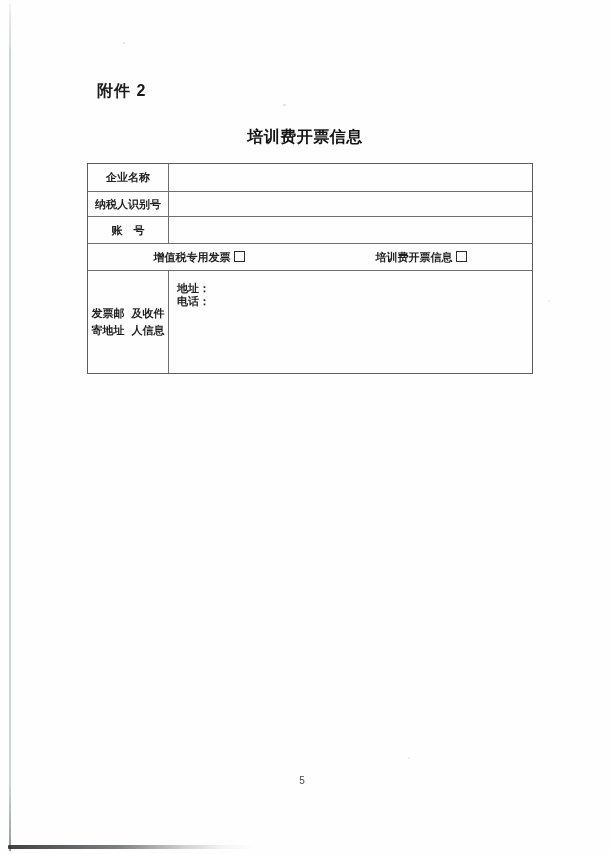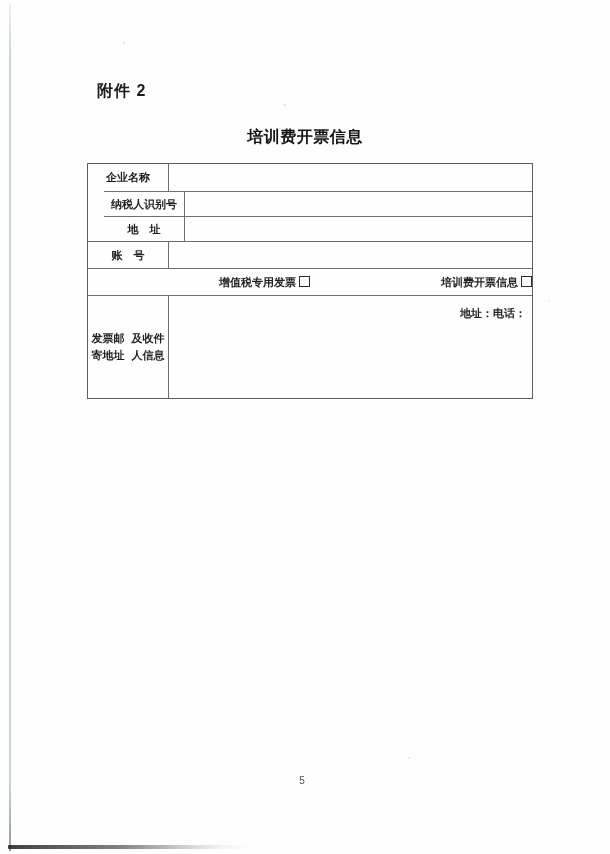--- a/index.html
+++ b/index.html
@@ -61,56 +61,56 @@
   .invoice-table {
     position: absolute;
     left: 87px; top: 163px;
     width: 444px;
     border: 1px solid #5d5d5d;
     background: transparent;
   }
   .t-row { display: flex; align-items: stretch; }
   .t-row + .t-row { border-top: 1px solid #6e6e6e; }
   .t-row.h27  { height: 27px; }
-  .t-row.h24  { height: 24px; margin-left: 16px; }
+  .t-row.h24  { height: 24px; }
   .t-row.h26  { height: 26px; gap: 12px; }
   .t-row.h102 { height: 102px; }
   .t-label {
     width: 80px; flex: 0 0 80px;
     border-right: 1px solid #6e6e6e;
     display: flex; align-items: center; justify-content: center;
     text-align: center;
     font-size: 11px; font-weight: 600;
     color: #1f1f1f;
     font-family: Liberation Serif, serif;
   }
   .t-value { flex: 1 1 auto; }
   .t-label.two-line { flex-direction: row; line-height: 17px; }
 
   .t-value.options {
     display: flex; align-items: center;
   }
   .option {
     flex: 1 1 50%;
-    text-align: right;
+    text-align: center;
     font-size: 11px; font-weight: 600;
     color: #1f1f1f;
     white-space: nowrap;
   }
   .cbx {
     display: inline-block;
     width: 9px; height: 9px;
     border: 1px solid #2c2c2c;
     margin-left: 3px;
     vertical-align: -1px;
     background: transparent;
   }
   .t-value.mailing {
-    display: flex; flex-direction: row;
-    justify-content: flex-end;
+    display: flex; flex-direction: column;
+    justify-content: flex-start;
     padding: 11px 6px 13px 8px;
     box-sizing: border-box;
   }
   .mail-field {
     font-size: 11px; font-weight: 600;
     color: #1f1f1f;
     line-height: 13px;
   }
   .page-number {
     position: absolute;
@@ -140,24 +140,20 @@
     <div class="t-row h27">
       <div class="t-label">企业名称</div>
       <div class="t-value"></div>
     </div>
 
     <div class="t-row h24">
       <div class="t-label">纳税人识别号</div>
       <div class="t-value"></div>
     </div>
 
-    <div class="t-row h24">
-      <div class="t-label">地　址</div>
-      <div class="t-value"></div>
-    </div>
 
 
 
     <div class="t-row h26">
       <div class="t-label">账　号</div>
       <div class="t-value"></div>
     </div>
 
     <div class="t-row h26">
       <div class="t-value options">

